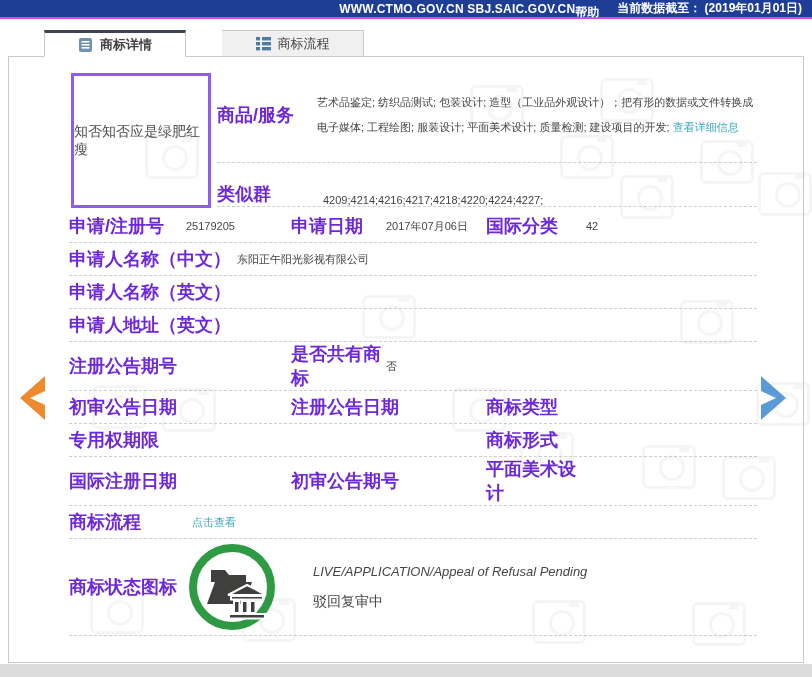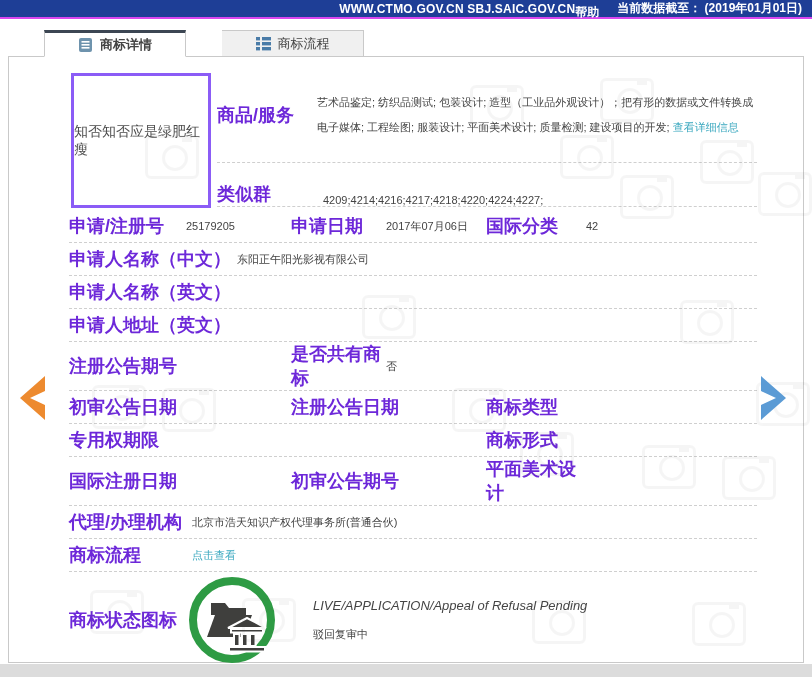--- a/index.html
+++ b/index.html
@@ -51,21 +51,21 @@
     align-items:center; min-height:33px; border-bottom:1px dashed #cfcfcf; }
   .span2 { grid-column:span 2; }
   .span4 { grid-column:span 4; }
 
   
   .status-row { display:flex; align-items:center; min-height:95px; border-bottom:1px dashed #cfcfcf; padding:2px 0; }
   .status-row .lbl { min-width:117px; flex:none; }
   .status-icon { width:95px; flex:none; line-height:0; }
   .status-texts { margin-left:32px; }
   .status-en { font-size:13px; color:#444; margin-bottom:14px;font-style:italic; }
-  .status-cn { font-size:11px; color:#444;font-family:Liberation Serif, serif; }
+  .status-cn { font-size:14px; color:#444;font-family:Liberation Serif, serif; }
 
   
   .arrow { position:absolute; top:374px; width:32px; height:48px; cursor:pointer; z-index:5; line-height:0; }
   .arrow.prev { left:16px; }
   .arrow.next { left:758px; }
 
   
   .wm { position:absolute; width:54px; height:44px; border:3px solid #555;
     border-radius:6px; opacity:0.05; pointer-events:none; z-index:1; }
   .wm::after { content:''; position:absolute; left:14px; top:7px; width:20px; height:20px;
@@ -165,24 +165,20 @@
       <span class="lbl">商标形式</span>
       <span class="val"></span>
     </div>
     <div class="grid-row">
       <span class="lbl span2">国际注册日期</span>
       <span class="lbl span2">初审公告期号</span>
       <span class="lbl">平面美术设计</span>
       <span class="val"></span>
     </div>
 
-    <div class="full-row">
-      <span class="lbl">代理/办理机构</span>
-      <span class="val">北京市浩天知识产权代理事务所(普通合伙)</span>
-    </div>
     <div class="full-row">
       <span class="lbl">商标流程</span>
       <span class="val link">点击查看</span>
     </div>
 
     <div class="status-row">
       <span class="lbl">商标状态图标</span>
       <span class="status-icon">
         <svg width="92" height="92" viewBox="0 0 92 92">
           <circle cx="46" cy="46" r="39" fill="#fff" stroke="#2e9b44" stroke-width="8"></circle>

